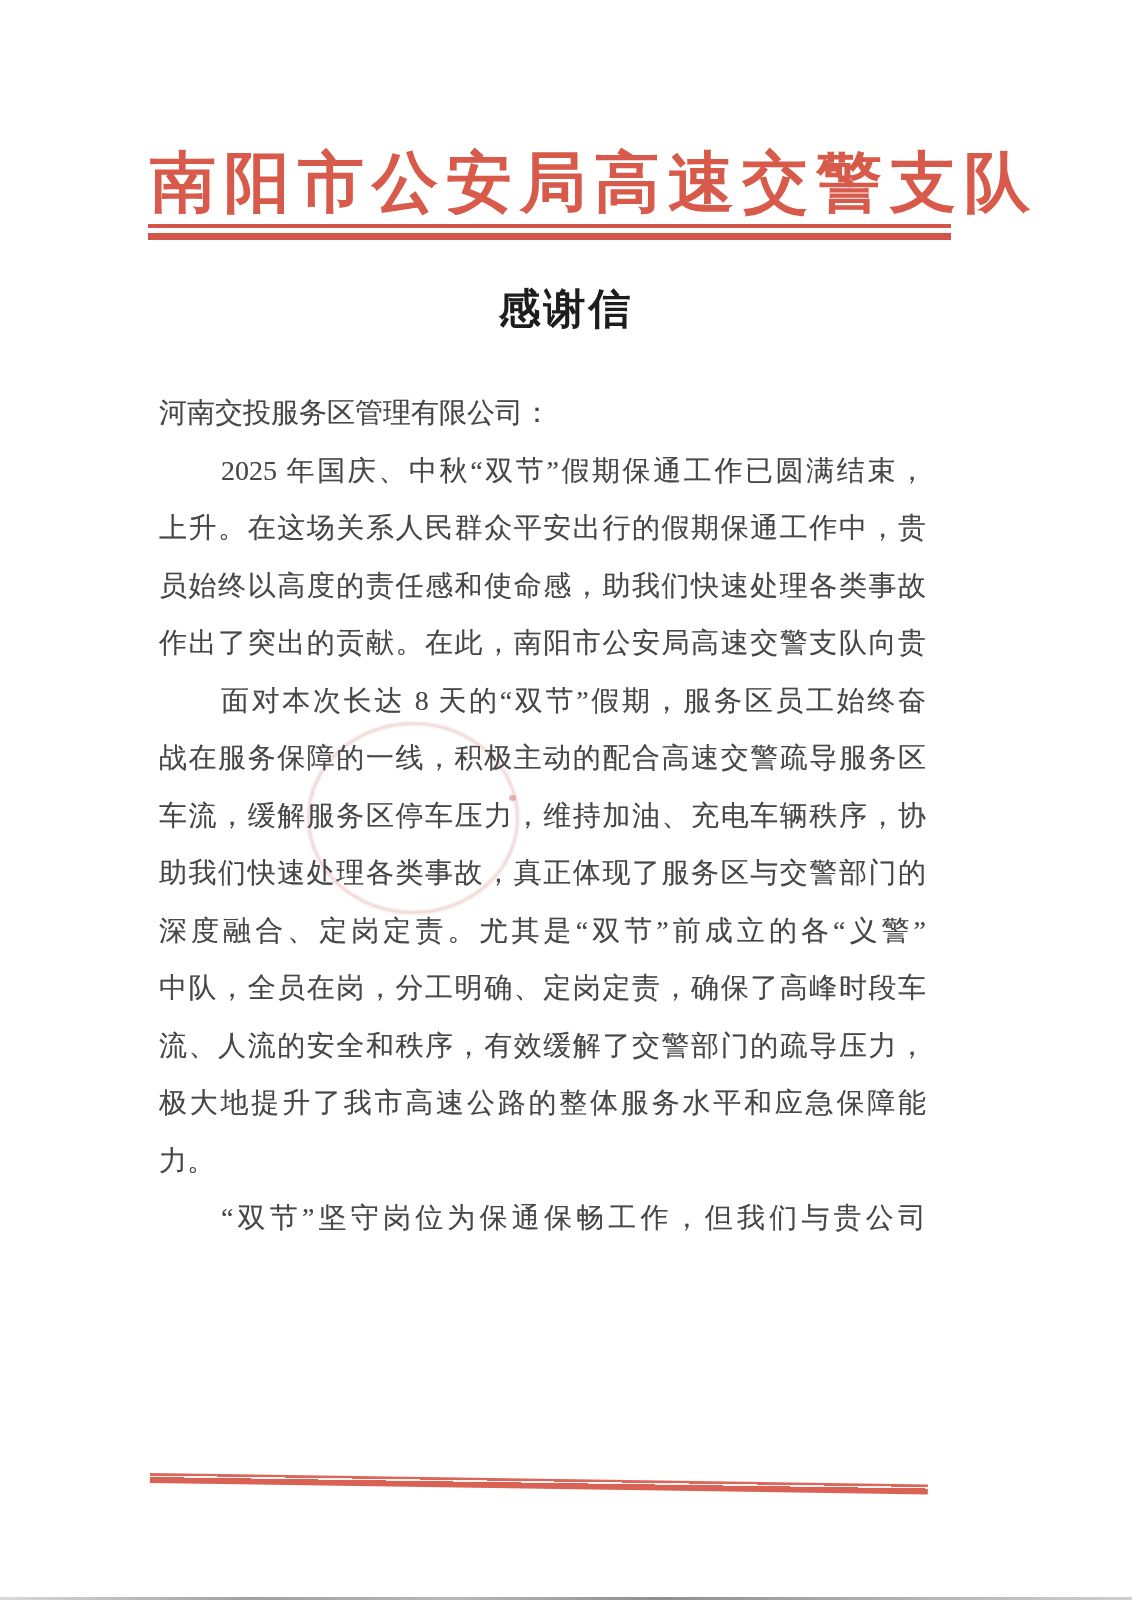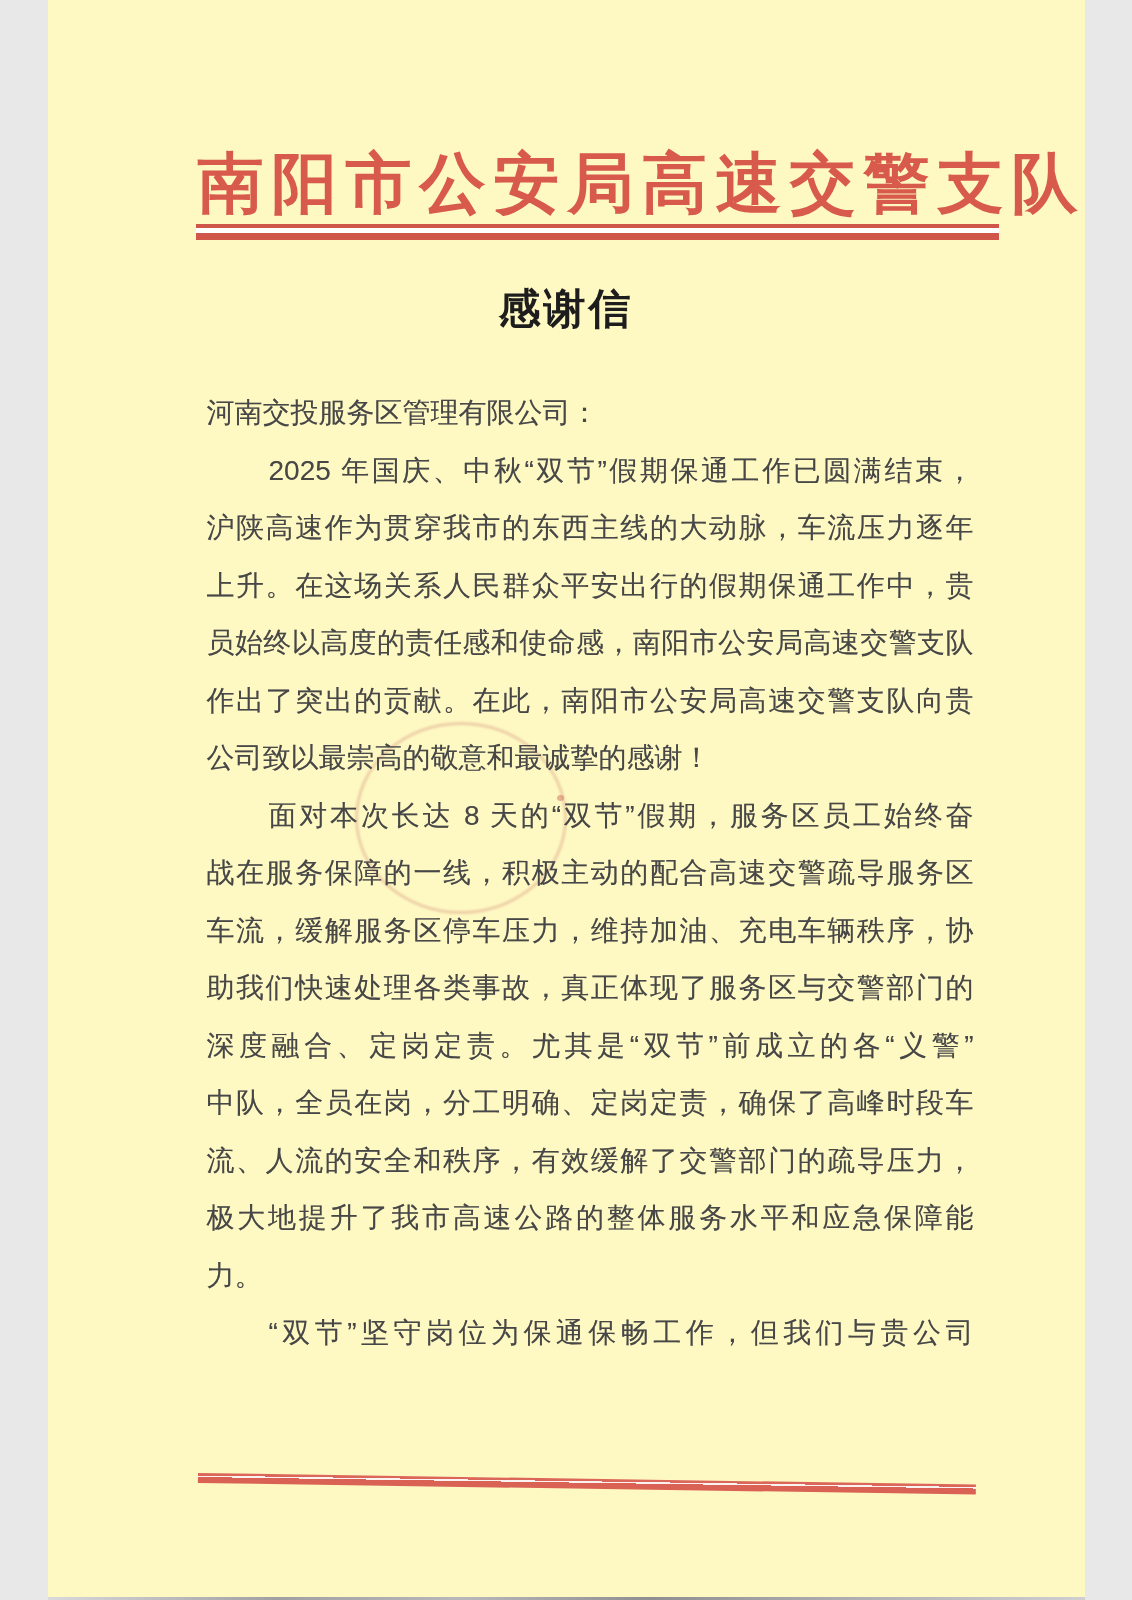--- a/index.html
+++ b/index.html
@@ -1,22 +1,22 @@
 <!DOCTYPE html>
 <html><head>
 <meta charset="utf-8">
 <style>
   html,body { margin:0; padding:0; background:#e8e8e8; }
   .page {
     position:relative;
-    width:1037px; height:1600px;
+    width:1132px; height:1600px;
     margin:0 auto;
-    background:#fef9c3;
+    background:#ffffff;
     overflow:hidden;
-    font-family:Liberation Sans, sans-serif;
+    font-family:Liberation Serif, serif;
   }
   .letterhead {
     position:absolute;
     top:150px; left:150px; width:802px;
     text-align:center;
     font-size:66px;
     font-weight:bold;
     color:#d85a4b;
     letter-spacing:8px;
     line-height:1;
@@ -104,25 +104,23 @@
 
   <div class="doc-title">感谢信</div>
 
   <div class="stamp-circle"></div>
 
   <div class="stamp-dot"></div>
 
   <div class="letter-body" id="letter-body">
       <div class="line">河南交投服务区管理有限公司：</div>
       <div class="line justify indent">2025 年国庆、中秋“双节”假期保通工作已圆满结束，</div>
-      <div class="line justify">沪陕高速作为贯穿我市的东西主线的大动脉，车流压力逐年</div>
       <div class="line justify">上升。在这场关系人民群众平安出行的假期保通工作中，贵</div>
-      <div class="line justify">员始终以高度的责任感和使命感，南阳市公安局高速交警支队</div>
+      <div class="line justify">员始终以高度的责任感和使命感，助我们快速处理各类事故</div>
       <div class="line justify">作出了突出的贡献。在此，南阳市公安局高速交警支队向贵</div>
-      <div class="line">公司致以最崇高的敬意和最诚挚的感谢！</div>
       <div class="line justify indent">面对本次长达 8 天的“双节”假期，服务区员工始终奋</div>
       <div class="line justify">战在服务保障的一线，积极主动的配合高速交警疏导服务区</div>
       <div class="line justify">车流，缓解服务区停车压力，维持加油、充电车辆秩序，协</div>
       <div class="line justify">助我们快速处理各类事故，真正体现了服务区与交警部门的</div>
       <div class="line justify">深度融合、定岗定责。尤其是“双节”前成立的各“义警”</div>
       <div class="line justify">中队，全员在岗，分工明确、定岗定责，确保了高峰时段车</div>
       <div class="line justify">流、人流的安全和秩序，有效缓解了交警部门的疏导压力，</div>
       <div class="line justify">极大地提升了我市高速公路的整体服务水平和应急保障能</div>
       <div class="line">力。</div>
       <div class="line justify indent">“双节”坚守岗位为保通保畅工作，但我们与贵公司</div>

